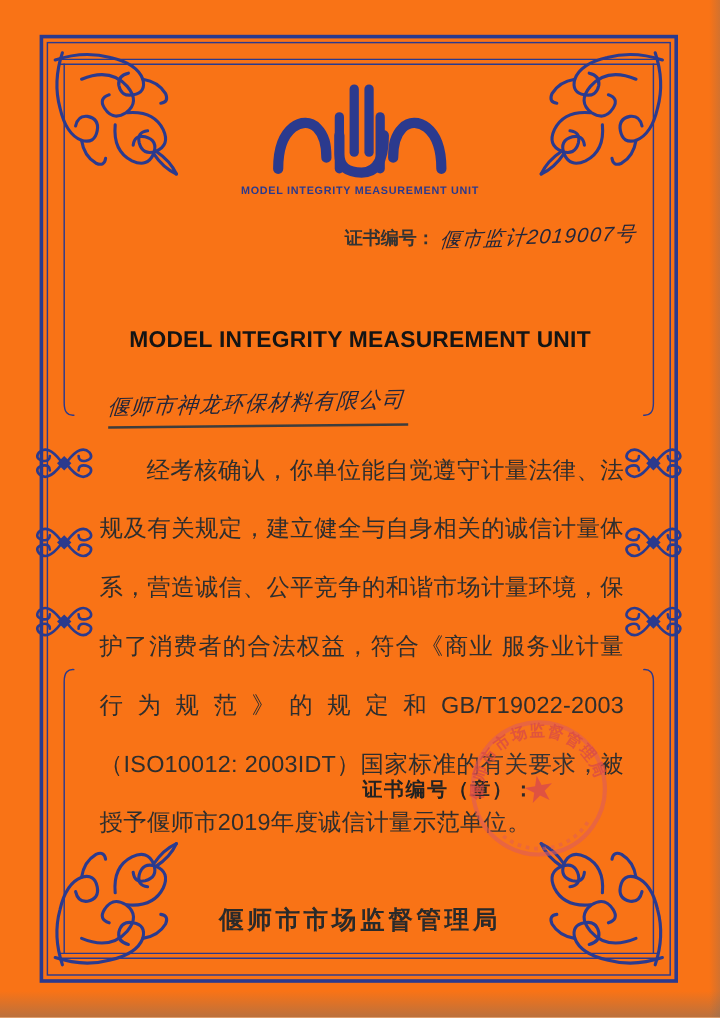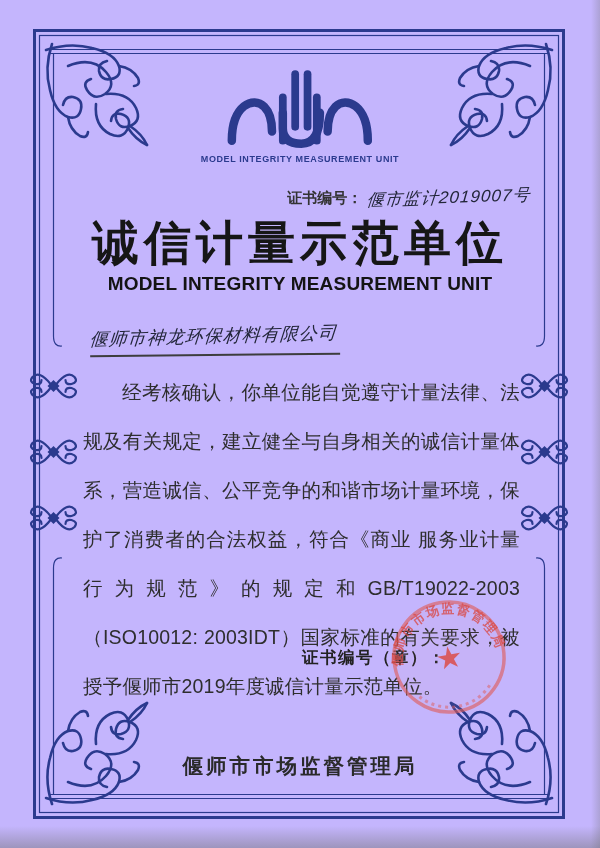--- a/index.html
+++ b/index.html
@@ -1,21 +1,21 @@
 <!DOCTYPE html>
 <html><head>
 <meta charset="utf-8">
 <style>
   html,body{margin:0;padding:0;}
   body{
     width:600px;height:848px;position:relative;overflow:hidden;
     background:#e9e9e7;
     font-family:"Liberation Sans", sans-serif;
   }
-  .paper{position:absolute;inset:0;background:#c4b5fd;}
+  .paper{position:absolute;inset:0;background:#f97316;}
   .border-svg{position:absolute;left:0;top:0;width:600px;height:848px;}
   .thick{stroke:#2b3a8e;stroke-width:3;fill:none;}
   .thin{stroke:#2b3a8e;stroke-width:1.2;fill:none;}
   .flourish{stroke:#2b3a8e;stroke-width:2.6;fill:none;stroke-linecap:round;}
   .motif{stroke:#2b3a8e;stroke-width:2.2;fill:none;stroke-linecap:round;}
   .motif-fill{fill:#2b3a8e;stroke:none;}
 
   .logo{position:absolute;top:66px;left:50%;transform:translateX(-50%);text-align:center;}
   .logo-mark{display:block;margin:0 auto;}
   .logo-stroke{stroke:#2b3a8e;fill:none;stroke-linecap:round;}
@@ -143,21 +143,20 @@
       <path class="logo-stroke" stroke-width="11" d="M88 60 V80 Q88 100 112 100 Q136 100 136 60"></path>
     </svg>
     <div class="logo-caption">MODEL INTEGRITY MEASUREMENT UNIT</div>
   </div>
 
   <div class="cert-no">
     <span class="cert-label">证书编号：</span>
     <span class="cert-value handwriting">偃市监计2019007号</span>
   </div>
 
-  <h1 class="title">诚信计量示范单位</h1>
   <div class="subtitle">MODEL INTEGRITY MEASUREMENT UNIT</div>
 
   <div class="company">
     <span class="handwriting">偃师市神龙环保材料有限公司</span>
   </div>
 
   <p class="body-text">经考核确认，你单位能自觉遵守计量法律、法规及有关规定，建立健全与自身相关的诚信计量体系，营造诚信、公平竞争的和谐市场计量环境，保护了消费者的合法权益，符合《商业 服务业计量行为规范》的规定和GB/T19022-2003（ISO10012: 2003IDT）国家标准的有关要求，被授予偃师市2019年度诚信计量示范单位。</p>
 
   <div class="issuer">证书编号（章）：</div>
 

